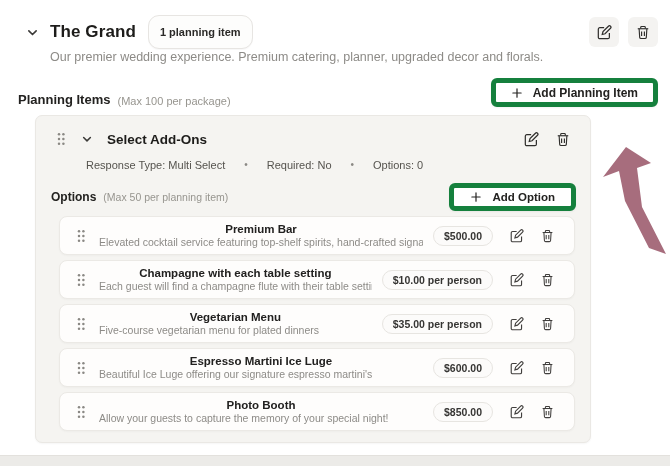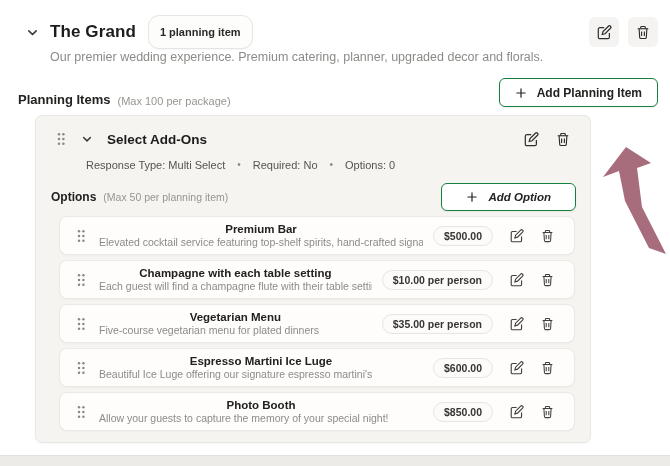--- a/index.html
+++ b/index.html
@@ -13,38 +13,38 @@
   .pkg-badge { margin-left:12px; height:21px; display:flex; align-items:center; padding:16px 11px; border:1px solid #e7e5e2; border-radius:11px; background:#fdfdfc; font-size:11px; font-weight:bold; color:#2b2a28; box-shadow:0 1px 1px rgba(0,0,0,.03); }
   .hdr-actions { margin-left:auto; display:flex; gap:9px; }
   .sq-btn { width:30px; height:30px; border:none; border-radius:6px; background:#f4f3f1; display:flex; align-items:center; justify-content:center; color:#2f2e2c; cursor:pointer; }
 
   .pkg-desc { position:absolute; top:50px; left:50px; right:40px; font-size:12.5px; color:#8d8b87; }
 
   
   .section-row { position:absolute; top:77px; left:18px; right:12px; height:30px; display:flex; align-items:flex-end; }
   .section-label { font-size:13px; font-weight:bold; color:#232220; }
   .section-note { font-size:11px; color:#97958f; margin-left:7px; }
-  .btn-light { margin-left:auto; height:29px; display:flex; align-items:center; gap:10px; padding:0 15px; background:#ffffff; border:1px solid #15803d; border-radius:6px; box-shadow:0 1px 2px rgba(0,0,0,.05); font-size:12px; font-weight:bold; color:#232220; cursor:pointer; font-family:inherit; }
+  .btn-light { margin-left:auto; height:29px; display:flex; align-items:center; gap:10px; padding:0 15px; background:#ffffff; border:5px solid #15803d; border-radius:6px; box-shadow:0 1px 2px rgba(0,0,0,.05); font-size:12px; font-weight:bold; color:#232220; cursor:pointer; font-family:inherit; }
 
   
   .card { position:absolute; top:115px; left:35px; width:556px; height:328px; background:#f5f4f1; border:1px solid #eae8e4; border-radius:7px; box-shadow:0 1px 2px rgba(0,0,0,.04); }
   .card-head { position:absolute; top:13px; left:20px; right:20px; height:20px; display:flex; align-items:center; }
   .drag { background:none; border:none; padding:0; display:flex; align-items:center; color:#8a8884; cursor:grab; }
   .card-head .chev-btn { margin-left:13px; }
   .card-title { font-size:13.5px; font-weight:bold; color:#1d1c1a; margin-left:12px; }
   .card-head-actions { margin-left:auto; display:flex; gap:17px; }
   .icon-btn { background:none; border:none; padding:0; color:#2f2e2c; cursor:pointer; display:flex; align-items:center; }
 
-  .card-meta { position:absolute; top:43px; left:50px; display:flex; gap:12px; font-size:11px; color:#55534e; }
+  .card-meta { position:absolute; top:43px; left:50px; display:flex; gap:19px; font-size:11px; color:#55534e; }
   .meta-dot { color:#8a8884; font-size:10px; }
 
   .options-row { position:absolute; top:66px; left:15px; right:14px; height:30px; display:flex; align-items:center; }
   .options-row .section-label { font-size:12px; }
   .options-row .section-note { font-size:10.5px; }
-  .options-row .btn-light { height:28px; font-size:11.5px; padding:0 24px;font-style:italic; }
+  .options-row .btn-light { height:28px; font-size:11.5px; padding:0 16px; }
 
   .option-list { position:absolute; top:100px; left:23px; right:15px; }
   .opt-row { height:39px; margin-bottom:5px; background:#fefdfc; border:1px solid #ebe9e5; border-radius:8px; box-shadow:0 1px 2px rgba(0,0,0,.03); display:flex; align-items:center; padding:0 20px 0 16px; }
   .opt-text { margin-left:13px; min-width:0; flex:1; }
   .opt-name { font-size:11.5px; font-weight:bold; color:#222120; line-height:1.25; white-space:nowrap;text-align:center; }
   .opt-desc { font-size:10.5px; color:#8d8b87; line-height:1.25; white-space:nowrap; overflow:hidden; }
   .price-pill { flex:none; height:20px; display:flex; align-items:center; padding:0 10px; border:1px solid #e7e5e1; border-radius:10px; background:#fcfbfa; font-size:10.5px; color:#363533; margin-left:10px;font-weight:bold; }
   .opt-row .icon-btn { margin-left:17px; color:#413f3d; }
 
   

